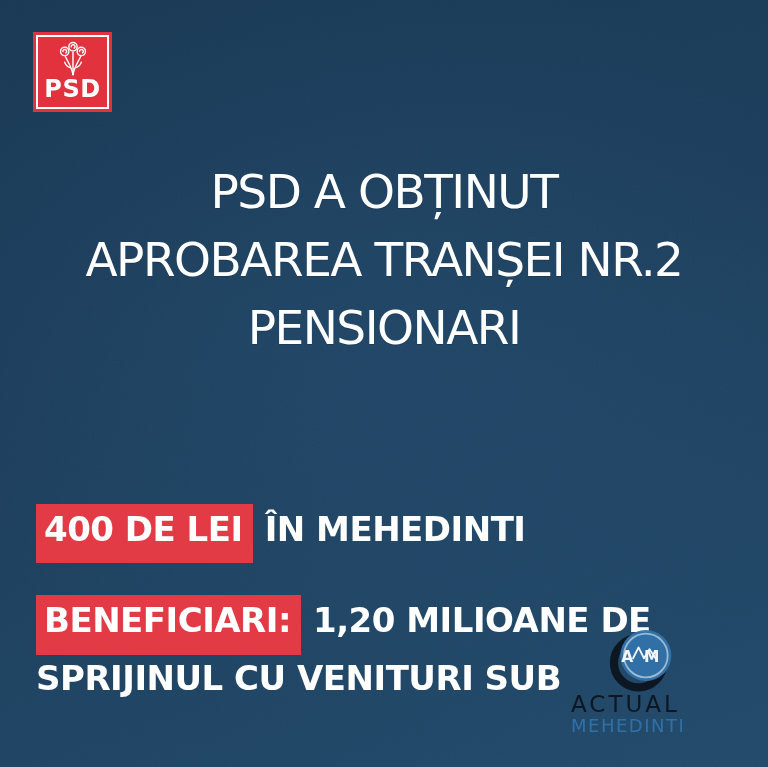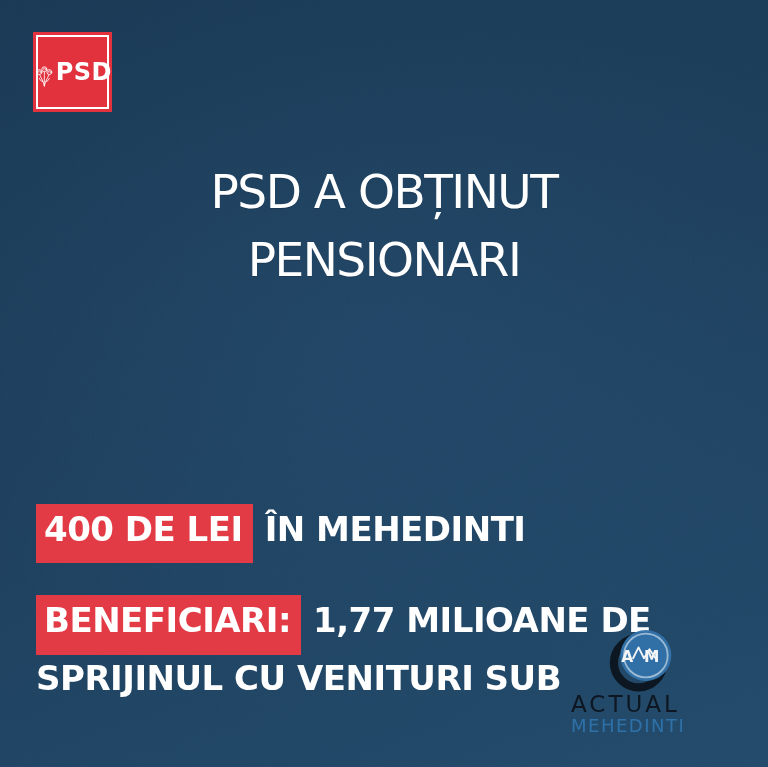--- a/index.html
+++ b/index.html
@@ -25,21 +25,21 @@
   }
   .noise{
     position:absolute;inset:0;width:100%;height:100%;
     opacity:.09;pointer-events:none;mix-blend-mode:overlay;
   }
   
   .psd-logo{
     position:absolute;left:33px;top:32px;
     width:79px;height:80px;
     background:var(--logo-red);
-    display:flex;flex-direction:row;align-items:center;justify-content:space-between;
+    display:flex;flex-direction:column;align-items:center;justify-content:flex-start;
   }
   .psd-logo .inner-border{
     position:absolute;inset:3px;border:2px solid #ffffff;pointer-events:none;
   }
   .psd-roses{margin-top:7px;width:40px;height:38px;}
   .psd-label{
     font-weight:bold;font-size:24px;line-height:24px;letter-spacing:.5px;
     margin-top:0px;color:#fff;
   }
   
@@ -108,30 +108,31 @@
       <circle cx="32" cy="13" r="7"></circle>
       <path d="M29 13 a3.2 3.2 0 1 1 5 2.4"></path>
       <circle cx="46" cy="21" r="7"></circle>
       <path d="M43 21 a3.2 3.2 0 1 1 5 2.4"></path>
     </svg>
     <div class="psd-label">PSD</div>
   </div>
 
   <div class="headline">
     <div>PSD A OBȚINUT</div>
+    <div>APROBAREA TRANȘEI NR.2</div>
     <div>PENSIONARI</div>
   </div>
 
   <div class="info">
     <div class="row-amount">
       <span class="hl">400 DE LEI</span><span class="after-hl">ÎN MEHEDINTI</span>
     </div>
     <div class="row-benef">
       <div>
-        <span class="hl">BENEFICIARI:</span><span class="after-hl">1,77 MILIOANE DE</span>
+        <span class="hl">BENEFICIARI:</span><span class="after-hl">1,20 MILIOANE DE</span>
       </div>
       <div>SPRIJINUL CU VENITURI SUB</div>
     </div>
   </div>
 
   <div class="watermark">
     <svg class="wm-badge" viewBox="0 0 90 90">
 
       <circle cx="39" cy="47" r="27" fill="none" stroke="rgba(5,8,12,0.8)" stroke-width="9"></circle>
 

